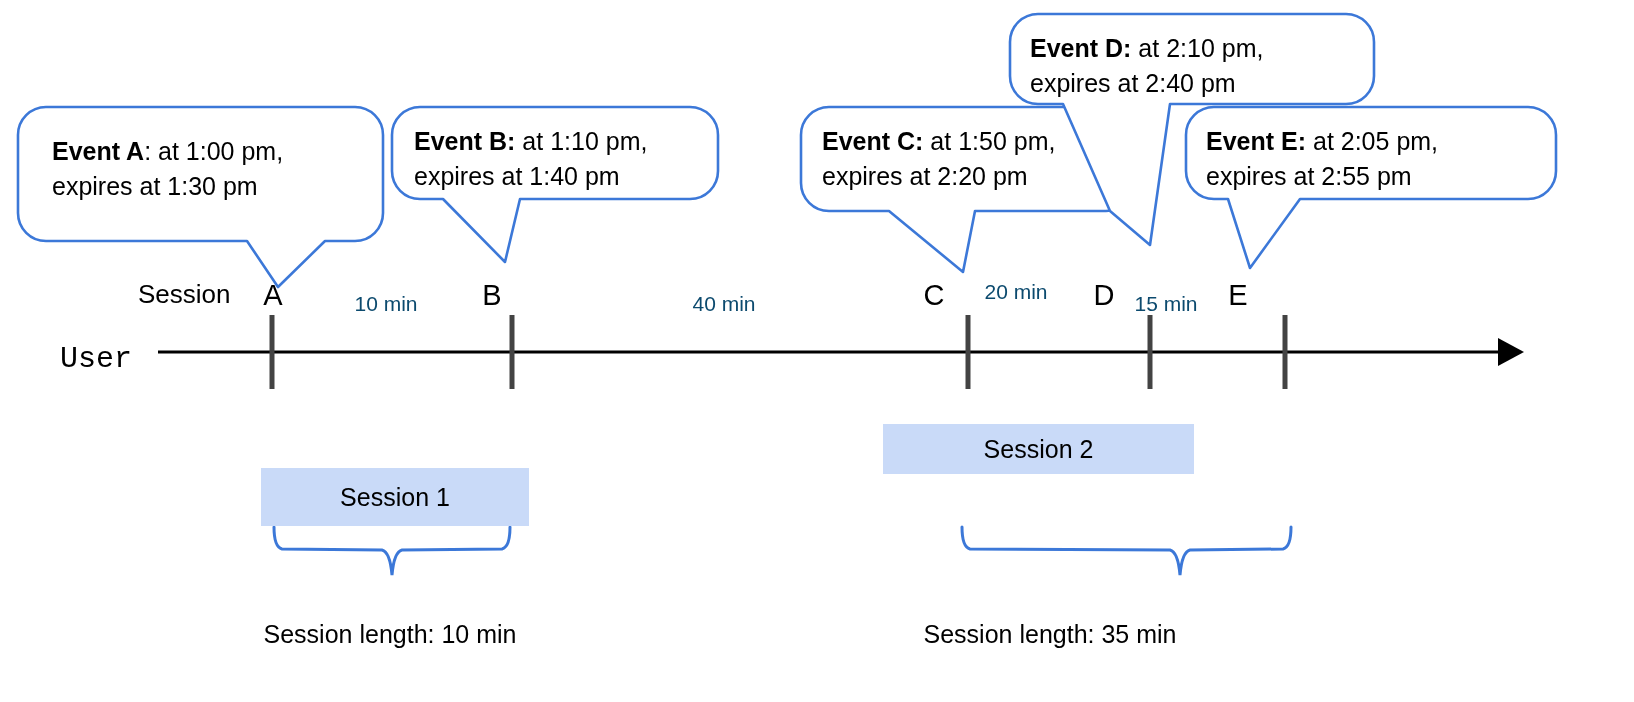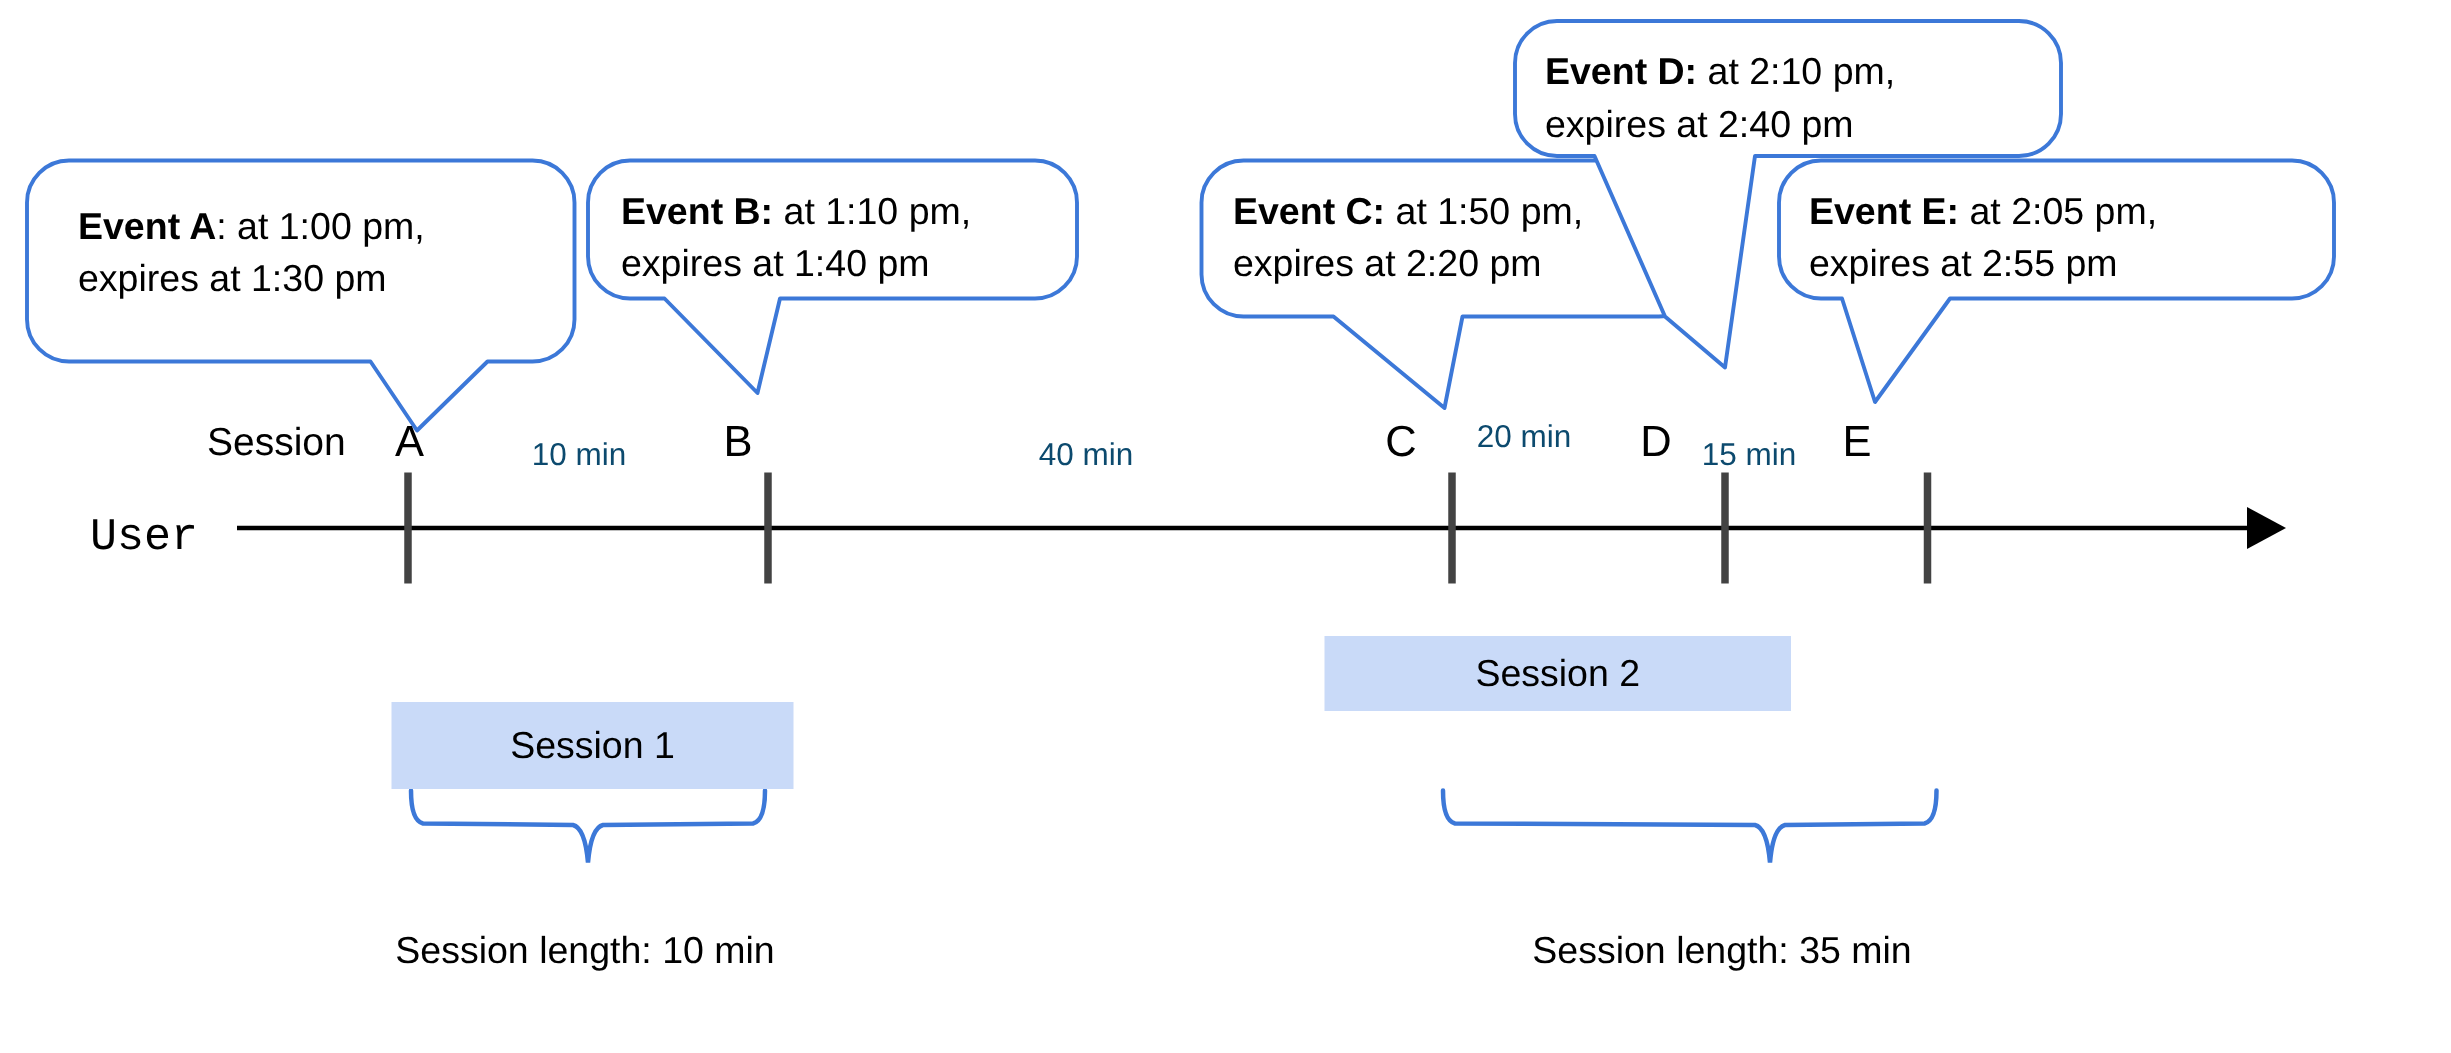--- a/index.html
+++ b/index.html
@@ -149,15 +149,15 @@
 
   <div class="gap-label" style="left:386px; top:292px;">10 min</div>
   <div class="gap-label" style="left:724px; top:292px;">40 min</div>
   <div class="gap-label" style="left:1016px; top:280px;text-align:right;">20 min</div>
   <div class="gap-label" style="left:1166px; top:292px;">15 min</div>
 
   <div class="session-box" style="left:261px; top:424px; width:268px; height:58px;margin-top:44px;">Session 1</div>
   <div class="session-box" style="left:883px; top:424px; width:311px; height:50px;">Session 2</div>
 
   <div class="session-length" style="left:390px; top:620px;">Session length: 10 min</div>
-  <div class="session-length" style="left:1148px; top:620px;">Session length: 35 min</div>
+  <div class="session-length" style="left:1050px; top:620px;">Session length: 35 min</div>
 
 </div>
 
 </body></html>

